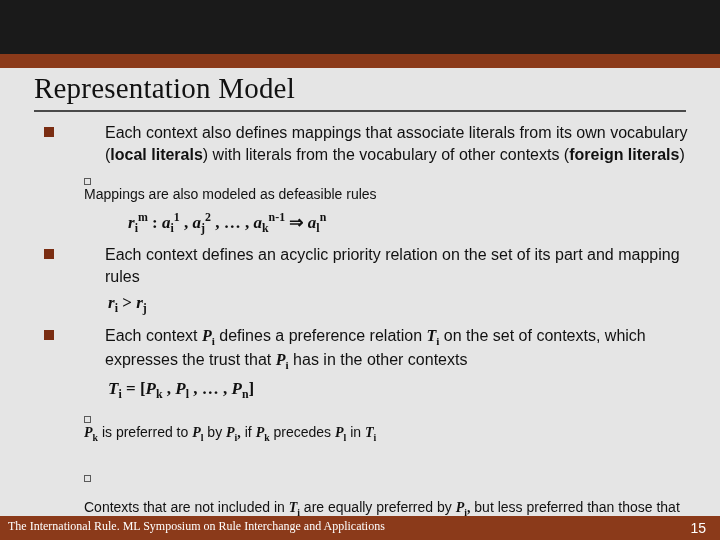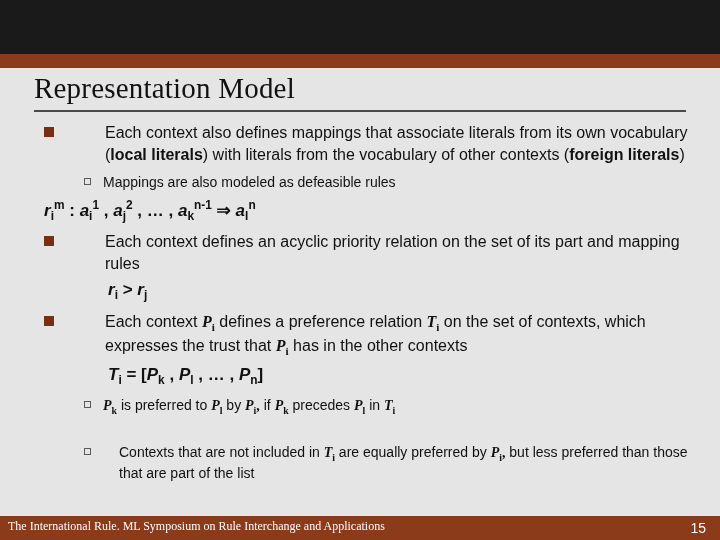--- a/index.html
+++ b/index.html
@@ -7,25 +7,25 @@
   .slide { width: 720px; height: 540px; position: relative; background: #e5e5e5; }
   .topbar { position: absolute; top: 0; left: 0; width: 720px; height: 68px; background: #8b3a1a; }
   .topbar-inner { position: absolute; top: 0; left: 0; width: 720px; height: 54px; background: #1a1a1a; }
   .title-row { position: absolute; top: 72px; left: 34px; right: 20px; }
   .title { font-family: "Times New Roman", serif; font-size: 29px; color: #111; font-weight: 400; letter-spacing: 0.2px; }
   .hr { position: absolute; top: 110px; left: 34px; width: 652px; height: 2px; background: #4a4a4a; }
   .content { position: absolute; top: 122px; left: 44px; right: 30px; color: #111; }
   .b1 { display: flex; margin-bottom: 6px; gap: 37px; }
   .b1 .sq { width: 10px; height: 10px; background: #7a2d12; margin-top: 5px; margin-right: 14px; flex: 0 0 auto; }
   .b1 .txt { font-size: 16px; line-height: 1.35; }
-  .b2 { display: flex; margin-left: 40px; margin-top: 8px; margin-bottom: 4px; }
+  .b2 { display: flex; margin-left: 40px; margin-top: 8px; margin-bottom: 4px; flex-direction: column; }
   .b2 .sq { width: 7px; height: 7px; border: 1px solid #5a5a5a; margin-top: 5px; margin-right: 12px; flex: 0 0 auto; }
   .b2 .txt { font-size: 14px; line-height: 1.35; }
-  .formula { font-family: Liberation Sans, sans-serif; font-weight: bold; font-size: 17px; margin-top: 6px; margin-bottom: 8px; }
-  .formula2 { font-family: Liberation Sans, sans-serif; font-weight: bold; font-size: 17px; margin-left: 64px; margin-top: 6px; margin-bottom: 8px; }
+  .formula { font-family: Liberation Serif, serif; font-weight: bold; font-size: 17px; margin-left: 84px; margin-top: 6px; margin-bottom: 8px; }
+  .formula2 { font-family: Liberation Serif, serif; font-weight: bold; font-size: 17px; margin-left: 64px; margin-top: 6px; margin-bottom: 8px; }
   .formula sub, .formula2 sub, .txt sub { font-size: 0.7em; }
   .formula sup, .formula2 sup, .txt sup { font-size: 0.7em; }
   .serif-b { font-family: "Times New Roman", serif; font-weight: bold; text-align: right; }
   .footer { position: absolute; bottom: 0; left: 0; width: 720px; height: 24px; background: #8b3a1a; }
   .footer-text { position: absolute; left: 8px; bottom: 6px; font-family: "Times New Roman", serif; font-size: 12px; color: #fff; }
   .footer-num { position: absolute; right: 14px; bottom: 4px; font-family: Arial, sans-serif; font-size: 14px; color: #fff; }
 </style>
 </head>
 <body>
 

